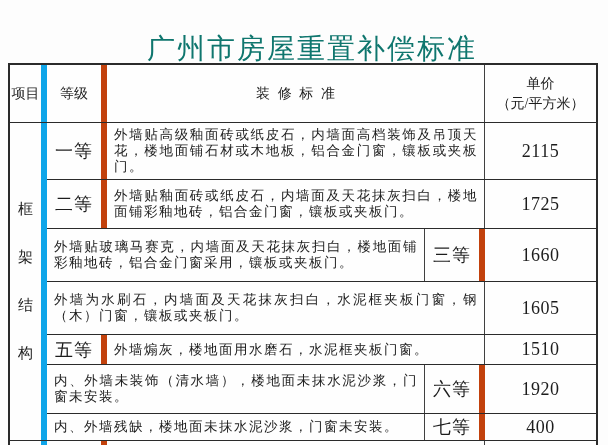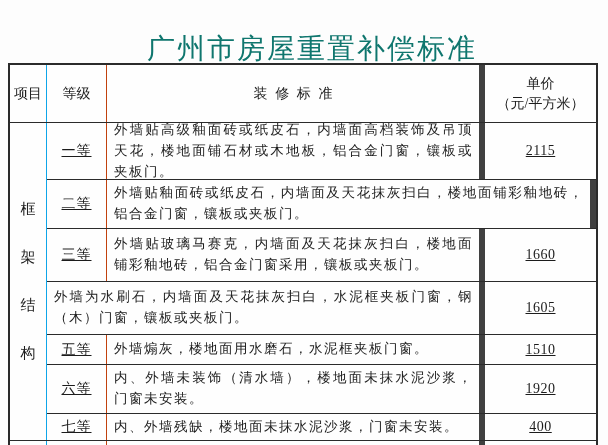--- a/index.html
+++ b/index.html
@@ -31,23 +31,23 @@
     width: 590px;
     border: 2px solid #2b2b2b;
     border-bottom: none;
     background: #fefefe;
   }
 
   .hrow, .row, .stub, .tbody { display: flex; }
 
   .cell { overflow: hidden; }
 
-  .c-item  { width: 37px;  border-right: 1px solid #0ea5e9; flex: none; }
-  .c-grade { width: 60px;  border-right: 1px solid #c2410c; flex: none; }
-  .c-std   { flex: 1 1 auto; border-right: 6px solid #404040; font-family: Liberation Mono, monospace; }
+  .c-item  { width: 37px;  border-right: 6px solid #0ea5e9; flex: none; }
+  .c-grade { width: 60px;  border-right: 6px solid #c2410c; flex: none; }
+  .c-std   { flex: 1 1 auto; border-right: 1px solid #404040; }
   .c-price { width: 111px; flex: none; }
 
   .hrow { height: 58px; border-bottom: 1px solid #2b2b2b; }
   .hrow .cell {
     display: flex; flex-direction: column;
     align-items: center; justify-content: center;
     font-size: 14px;
   }
   .std-head { letter-spacing: 0.55em; text-indent: 0.55em; }
   .price-head { font-size: 13.5px; line-height: 20px; }
@@ -66,29 +66,29 @@
   .row { border-bottom: 1px solid #2b2b2b; }
   .row:last-child { border-bottom: none; }
   .row.h57 { height: 57px; }
   .row.h49 { height: 49px; justify-content: space-between; }
   .row.h53 { height: 53px; }
   .row.h30 { height: 30px; }
   .row.h26 { height: 26px; }
 
   .gc, .pr {
     display: flex; align-items: center; justify-content: center;
-    font-size: 14px; letter-spacing: 1px; text-decoration: underline;
+    font-size: 18px; letter-spacing: 1px;
   }
   .pr { letter-spacing: 0.5px; }
 
   .sc { display: flex; align-items: center; }
   .std-text {
     padding: 0 6px 0 7px;
     font-size: 13.5px;
-    line-height: 21px;
+    line-height: 16px;
     letter-spacing: 1.5px;
     text-align: justify;
   }
 
   .stub { height: 6px; }
 </style>
 </head>
 <body>
 
 <div>
@@ -124,58 +124,59 @@
             <div class="std-text">外墙贴高级釉面砖或纸皮石，内墙面高档装饰及吊顶天花，楼地面铺石材或木地板，铝合金门窗，镶板或夹板门。</div>
           </div>
           <div class="cell c-price pr">2115</div>
         </div>
 
         <div class="row h49">
           <div class="cell c-grade gc">二等</div>
           <div class="cell c-std sc">
             <div class="std-text">外墙贴釉面砖或纸皮石，内墙面及天花抹灰扫白，楼地面铺彩釉地砖，铝合金门窗，镶板或夹板门。</div>
           </div>
+          <div class="cell c-price pr">1725</div>
         </div>
 
         <div class="row h53">
-          <div class="cell c-grade gc">三等</div>
           <div class="cell c-std sc">
             <div class="std-text">外墙贴玻璃马赛克，内墙面及天花抹灰扫白，楼地面铺彩釉地砖，铝合金门窗采用，镶板或夹板门。</div>
           </div>
+          <div class="cell c-grade gc">三等</div>
           <div class="cell c-price pr">1660</div>
         </div>
 
         <div class="row h53">
           <div class="cell c-std sc">
             <div class="std-text">外墙为水刷石，内墙面及天花抹灰扫白，水泥框夹板门窗，钢（木）门窗，镶板或夹板门。</div>
           </div>
           <div class="cell c-price pr">1605</div>
         </div>
 
         <div class="row h30">
           <div class="cell c-grade gc">五等</div>
           <div class="cell c-std sc">
             <div class="std-text">外墙煽灰，楼地面用水磨石，水泥框夹板门窗。</div>
           </div>
           <div class="cell c-price pr">1510</div>
         </div>
 
         <div class="row h49">
-          <div class="cell c-grade gc">六等</div>
           <div class="cell c-std sc">
             <div class="std-text">内、外墙未装饰（清水墙），楼地面未抹水泥沙浆，门窗未安装。</div>
           </div>
+          <div class="cell c-grade gc">六等</div>
           <div class="cell c-price pr">1920</div>
         </div>
 
         <div class="row h26">
-          <div class="cell c-grade gc">七等</div>
           <div class="cell c-std sc">
             <div class="std-text">内、外墙残缺，楼地面未抹水泥沙浆，门窗未安装。</div>
           </div>
+          <div class="cell c-grade gc">七等</div>
           <div class="cell c-price pr">400</div>
         </div>
 
       </div>
     </div>
 
     <div class="stub">
       <div class="cell c-item"></div>
       <div class="cell c-grade"></div>
       <div class="cell c-std"></div>

